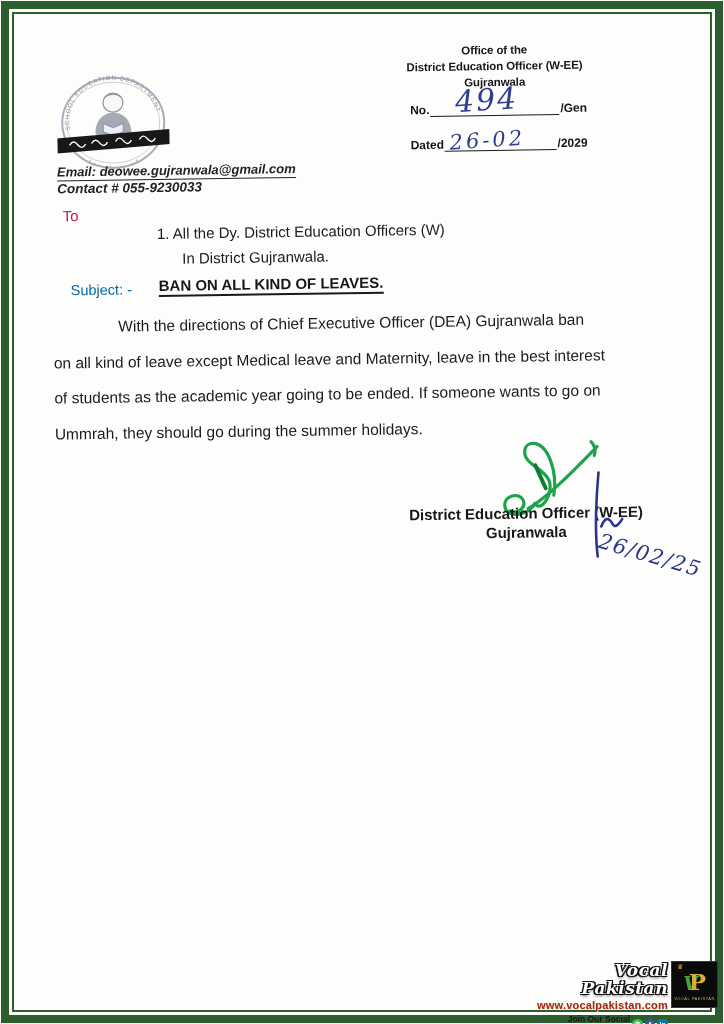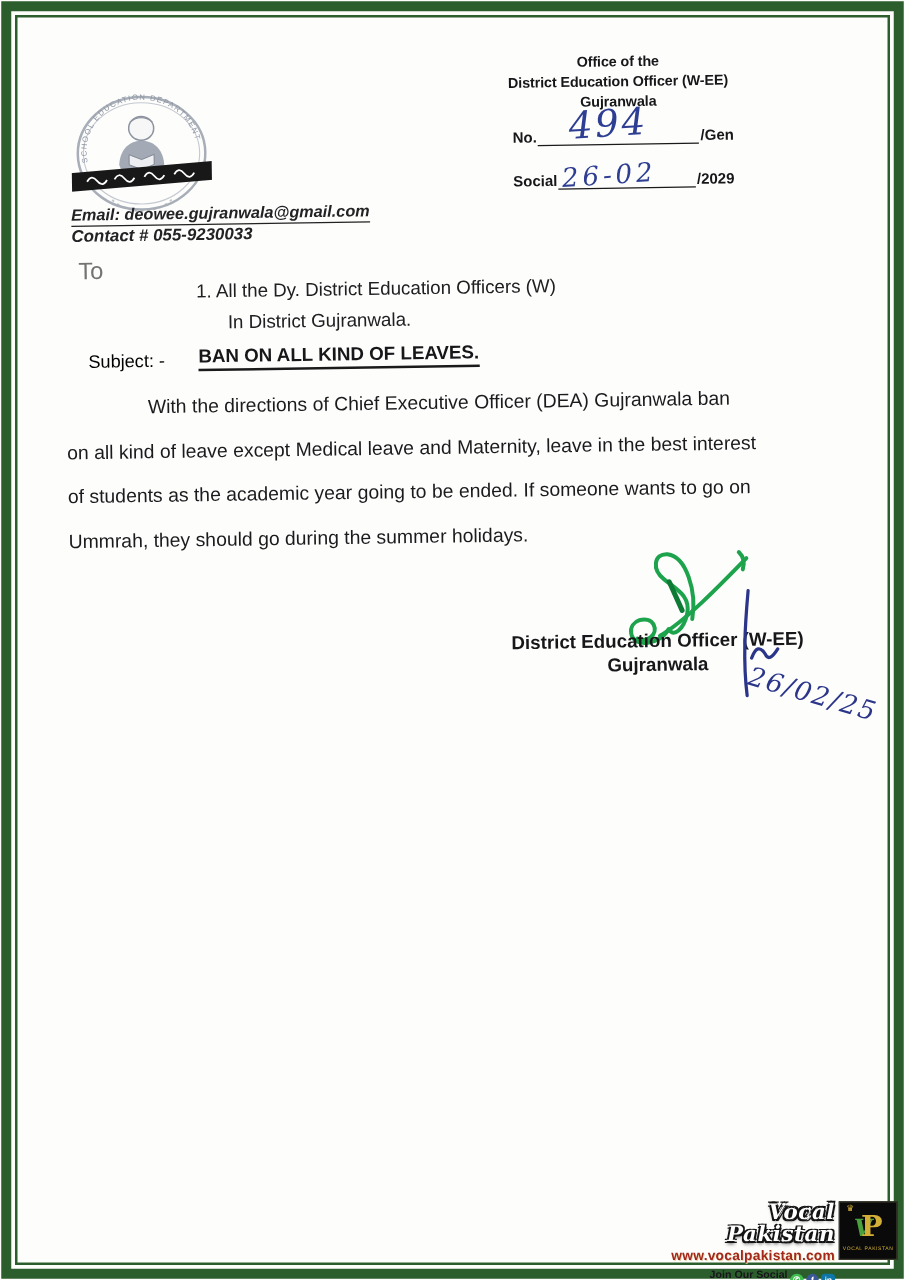--- a/index.html
+++ b/index.html
@@ -27,24 +27,24 @@
         transform:rotate(-3deg);letter-spacing:2px;white-space:nowrap;}
   .no-value{left:458px;top:84px;font-size:30px;}
   .dated-value{left:452px;top:130px;font-size:21px;letter-spacing:3px;}
 
   
   .email-line{position:absolute;left:59px;top:160px;font-size:13px;font-weight:bold;font-style:italic;
               border-bottom:1.8px solid #222;padding-bottom:1px;color:#232326;}
   .phone-line{position:absolute;left:59px;top:177px;font-size:13.5px;font-weight:bold;font-style:italic;color:#232326;}
 
   
-  .to-label{position:absolute;left:64px;top:203px;font-size:19px;color:#737373;}
+  .to-label{position:absolute;left:64px;top:203px;font-size:15px;color:#be185d;}
   .recipient{position:absolute;left:158px;top:218px;font-size:15px;line-height:25px;color:#202023;}
   .recipient .r2{margin-left:25px;}
-  .subject-label{position:absolute;left:71px;top:278px;font-size:14.5px;color:#000000;}
+  .subject-label{position:absolute;left:71px;top:278px;font-size:14.5px;color:#0369a1;}
   .subject-text{position:absolute;left:159px;top:274px;font-size:15px;font-weight:bold;color:#17171a;
                 border-bottom:2.2px solid #1a1a1a;padding-bottom:1px;}
   .body-text{position:absolute;left:53px;top:305px;width:618px;font-size:15.5px;line-height:35.5px;color:#1b1b1e;}
   .body-text .l1{padding-left:65px;}
 
   
   .sig-svg{position:absolute;left:473px;top:436px;width:150px;height:95px;}
   .sig-title{position:absolute;left:393px;top:506px;width:260px;text-align:center;
              font-size:15px;font-weight:bold;line-height:19px;color:#17171a;}
   .pen-svg{position:absolute;left:578px;top:470px;width:130px;height:135px;}
@@ -108,21 +108,21 @@
     </div>
 
     <div class="hrow no-row">
       <span>No.</span>
       <span class="fill-line"></span>
       <span>/Gen</span>
     </div>
     <div class="hand no-value">494</div>
 
     <div class="hrow dated-row">
-      <span>Social</span>
+      <span>Dated</span>
       <span class="fill-line"></span>
       <span>/2029</span>
     </div>
     <div class="hand dated-value">26-02</div>
 
     <div class="email-line">Email: deowee.gujranwala@gmail.com</div>
     <div class="phone-line">Contact # 055-9230033</div>
 
     <div class="to-label">To</div>
     <div class="recipient">

